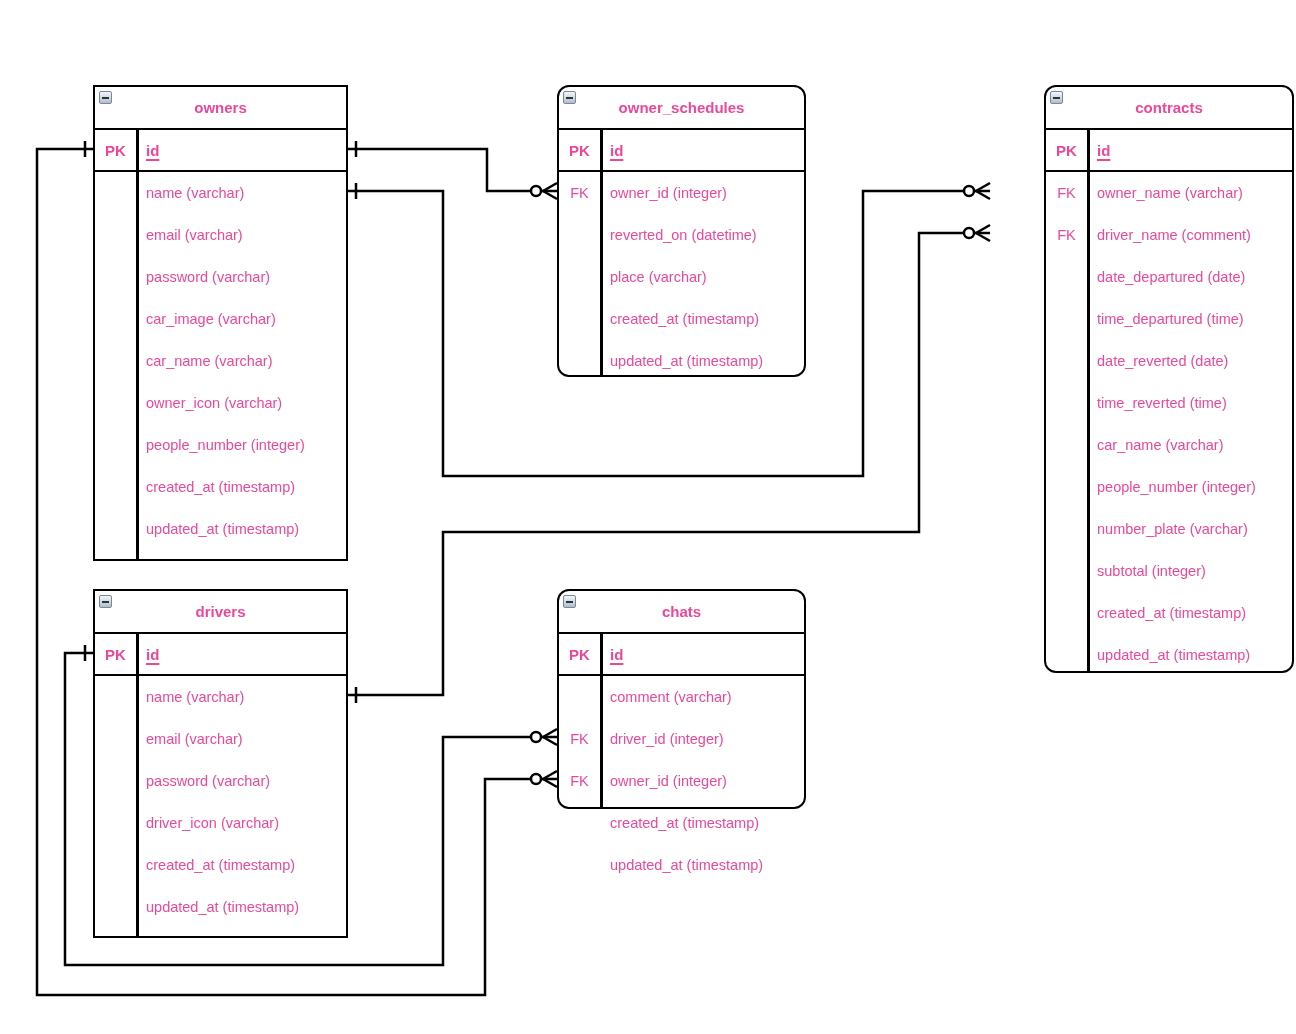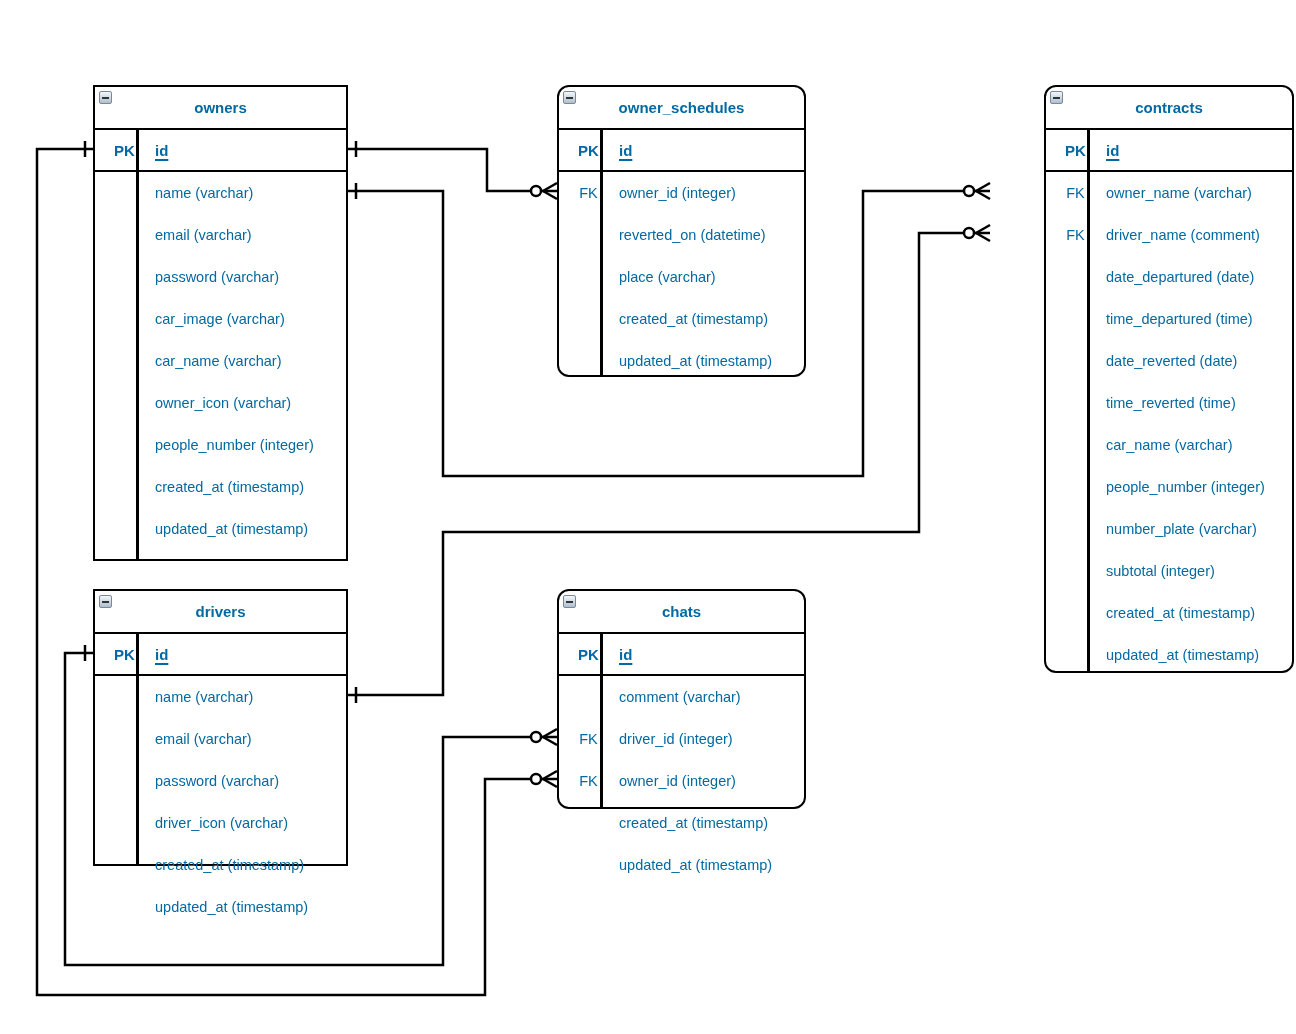--- a/index.html
+++ b/index.html
@@ -1,38 +1,38 @@
 <!DOCTYPE html>
 <html><head>
 <meta charset="utf-8">
 <title>ER Diagram</title>
 <style>
   html,body{margin:0;padding:0;background:#ffffff;}
   #canvas{
     position:relative;width:1296px;height:1034px;background:#ffffff;
-    font-family:"Liberation Sans",sans-serif;color:#0369a1;overflow:hidden;
+    font-family:"Liberation Sans",sans-serif;color:#ec4899;overflow:hidden;
   }
   #edges{position:absolute;left:0;top:0;width:1296px;height:1034px;}
   .entity{position:absolute;background:#ffffff;border:2.5px solid #000;box-sizing:border-box;}
   .entity.rounded{border-radius:12px;}
   .entity-header{
     position:relative;height:43px;border-bottom:2.5px solid #000;box-sizing:border-box;
     display:flex;align-items:center;justify-content:center;
   }
   .entity-title{font-weight:bold;font-size:15px;}
   .collapse-icon{
     position:absolute;left:4px;top:4px;width:13px;height:13px;box-sizing:border-box;
     border:1px solid #7d8894;border-radius:2px;
     background:linear-gradient(180deg,#f2f6fa 0%,#cdd9e4 55%,#aebfd0 100%);
     display:flex;align-items:center;justify-content:center;
   }
   .collapse-minus{display:block;width:7px;height:2px;background:#333;}
   .entity-row{display:flex;align-items:center;height:42px;}
   .entity-row.pk-row{border-bottom:2.5px solid #000;box-sizing:border-box;}
-  .key-cell{width:41px;flex:0 0 41px;text-align:center;font-size:14.5px;margin-left:9px;}
+  .key-cell{width:41px;flex:0 0 41px;text-align:center;font-size:14.5px;}
   .pk-row .key-cell{font-weight:bold;font-size:15px;}
   .field-label{padding-left:10px;font-size:14.5px;white-space:nowrap;}
   .pk-row .field-label{
     font-weight:bold;font-size:15px;
     text-decoration:underline;text-underline-offset:3px;text-decoration-thickness:1.5px;
   }
   .key-divider{position:absolute;top:43px;bottom:0;left:41px;width:2.5px;background:#000;}
   .edge{fill:none;stroke:#000;stroke-width:2.5;}
   .edge-circle{fill:#ffffff;stroke:#000;stroke-width:2.5;}
 </style>
@@ -213,21 +213,21 @@
       <div class="entity-row">
         <span class="key-cell"></span>
         <span class="field-label">created_at (timestamp)</span>
       </div>
       <div class="entity-row">
         <span class="key-cell"></span>
         <span class="field-label">updated_at (timestamp)</span>
       </div>
       <div class="key-divider"></div>
     </div>
-    <div class="entity" style="left: 93px; top: 589px; width: 255px; height: 277px;">
+    <div class="entity" style="left: 93px; top: 589px; width: 255px; height: 349px;">
       <div class="entity-header">
         <span class="collapse-icon">
           <span class="collapse-minus"></span>
         </span>
         <span class="entity-title">drivers</span>
       </div>
       <div class="entity-row pk-row">
         <span class="key-cell">PK</span>
         <span class="field-label">id</span>
       </div>

